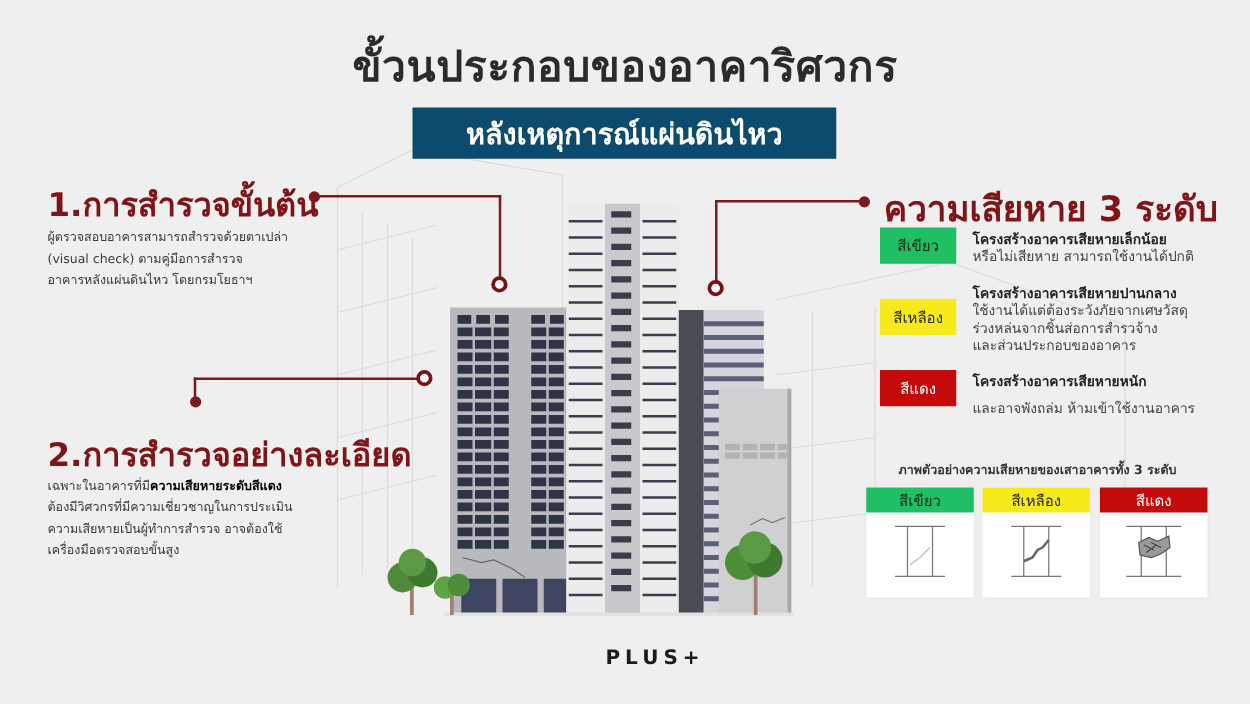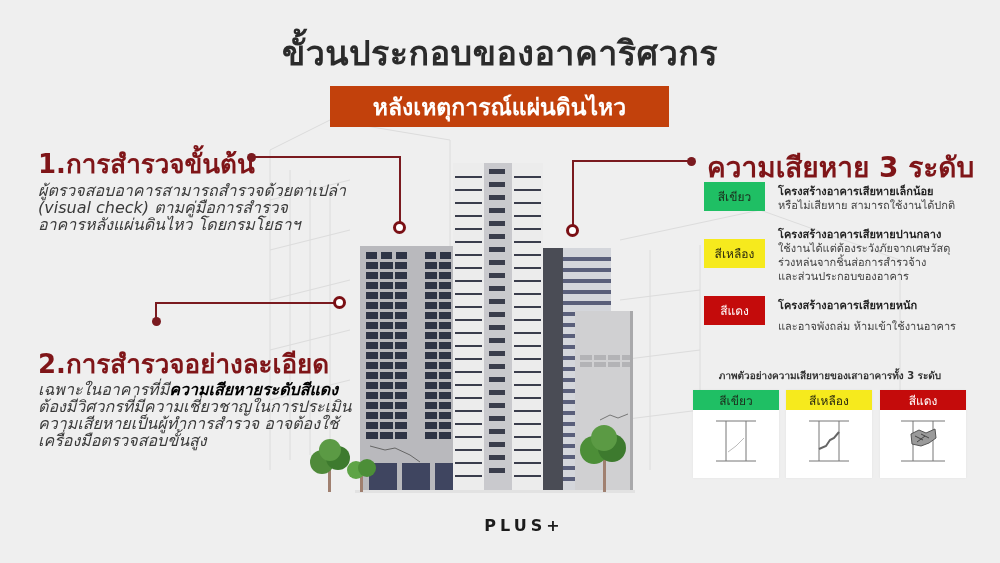--- a/index.html
+++ b/index.html
@@ -13,28 +13,28 @@
   .bg-sketch {
     position: absolute; inset: 0; pointer-events: none;
   }
   .title {
     position: absolute; left: 0; width: 1000px; top: 26px;
     text-align: center; font-size: 34px; font-weight: bold; color: #2b2b2b;
     letter-spacing: 0.5px;
   }
   .subtitle-box {
     position: absolute; left: 330px; top: 86px; width: 339px; height: 41px;
-    background: #c2410c; color: #fff; font-size: 23px; font-weight: bold;
+    background: #0c4a6e; color: #fff; font-size: 23px; font-weight: bold;
     display: flex; align-items: center; justify-content: center;
   }
   .sec-head {
     position: absolute; font-weight: bold; color: #7f1518; font-size: 26px;
   }
   .sec-body {
-    position: absolute; font-size: 16px; color: #3a3a3a; line-height: 17px; font-style: italic;
+    position: absolute; font-size: 10px; color: #3a3a3a; line-height: 17px;
   }
   .sec-body .hl { color: #000000; font-weight: bold; }
   .line { position: absolute; background: #7a1a1f; }
   .dot {
     position: absolute; width: 9px; height: 9px; border-radius: 50%;
     background: #7a1a1f;
   }
   .ring {
     position: absolute; width: 13px; height: 13px; border-radius: 50%;
     border: 3px solid #7a0f14; background: #fff;

